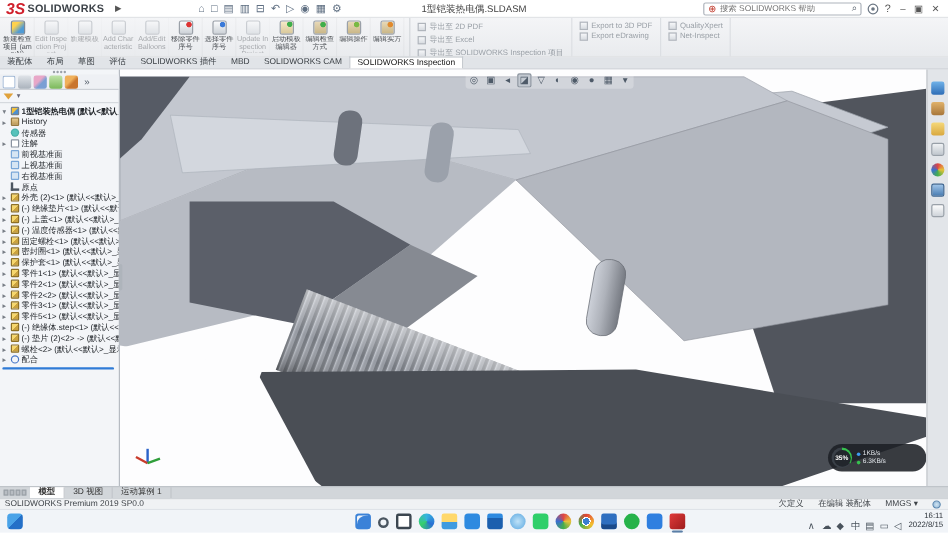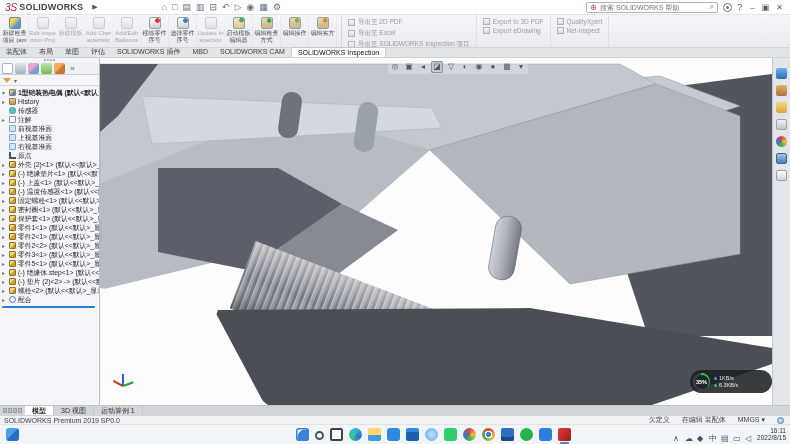--- a/index.html
+++ b/index.html
@@ -4,21 +4,21 @@
 <style>
   * { margin:0; padding:0; box-sizing:border-box; }
   html,body { width:790px; height:444px; overflow:hidden; }
   body { font-family:"Liberation Sans", sans-serif; font-size:8px; color:#333; background:#fff; }
   .abs { position:absolute; }
   .screen { position:relative; width:790px; height:444px; background:#fff; }
 
   
   .titlebar { left:0; top:0; width:790px; height:15px; background:#fff; display:flex; align-items:center; border-bottom:1px solid #e2e4e7; }
   .brand { display:flex; align-items:center; gap:2px; padding:0 5px; }
-  .brand-mark { color:#d0202c; font-weight:normal; font-style:italic; font-size:10px; }
+  .brand-mark { color:#d0202c; font-weight:bold; font-style:italic; font-size:13px; }
   .brand-name { color:#3c4248; font-weight:bold; font-size:9px; letter-spacing:.2px; }
   .flyout { color:#555; font-size:7px; margin:0 4px; }
   .qat { display:flex; align-items:center; gap:5px; margin-left:60px; }
   .qat .qi { color:#5f6f82; font-size:9px; line-height:13px; }
   .doc-title { position:absolute; left:0; right:0; text-align:center; font-size:8px; color:#444; pointer-events:none; }
   .tb-right { margin-left:auto; display:flex; align-items:center; gap:5px; padding-right:4px; }
   .searchbox { width:132px; height:11px; border:1px solid #aeb4bc; border-radius:2px; background:#fff; display:flex; align-items:center; gap:3px; padding:0 3px; }
   .searchbox .sx { color:#c0392b; font-size:8px; }
   .searchbox input { border:none; outline:none; flex:1; font-size:7px; font-family:"Liberation Sans",sans-serif; color:#666; background:transparent; width:60px; }
   .searchbox .mag { color:#56606c; font-size:8px; }
@@ -167,20 +167,21 @@
         <span class="qi ic-new-document">□</span>
         <span class="qi ic-open">▤</span>
         <span class="qi ic-save">▥</span>
         <span class="qi ic-print">⊟</span>
         <span class="qi ic-undo">↶</span>
         <span class="qi ic-select">▷</span>
         <span class="qi ic-rebuild-stoplight">◉</span>
         <span class="qi ic-file-properties">▦</span>
         <span class="qi ic-options-gear">⚙</span>
       </div>
+    <div class="doc-title">1型铠装热电偶.SLDASM</div>
     <div class="tb-right">
       <div class="searchbox">
         <span class="sx">⊕</span>
         <input placeholder="搜索 SOLIDWORKS 帮助" style="">
         <span class="mag">⌕</span>
       </div>
       <span class="user-ic"></span>
       <span class="help-q">?</span>
       <div class="winctl">
 

